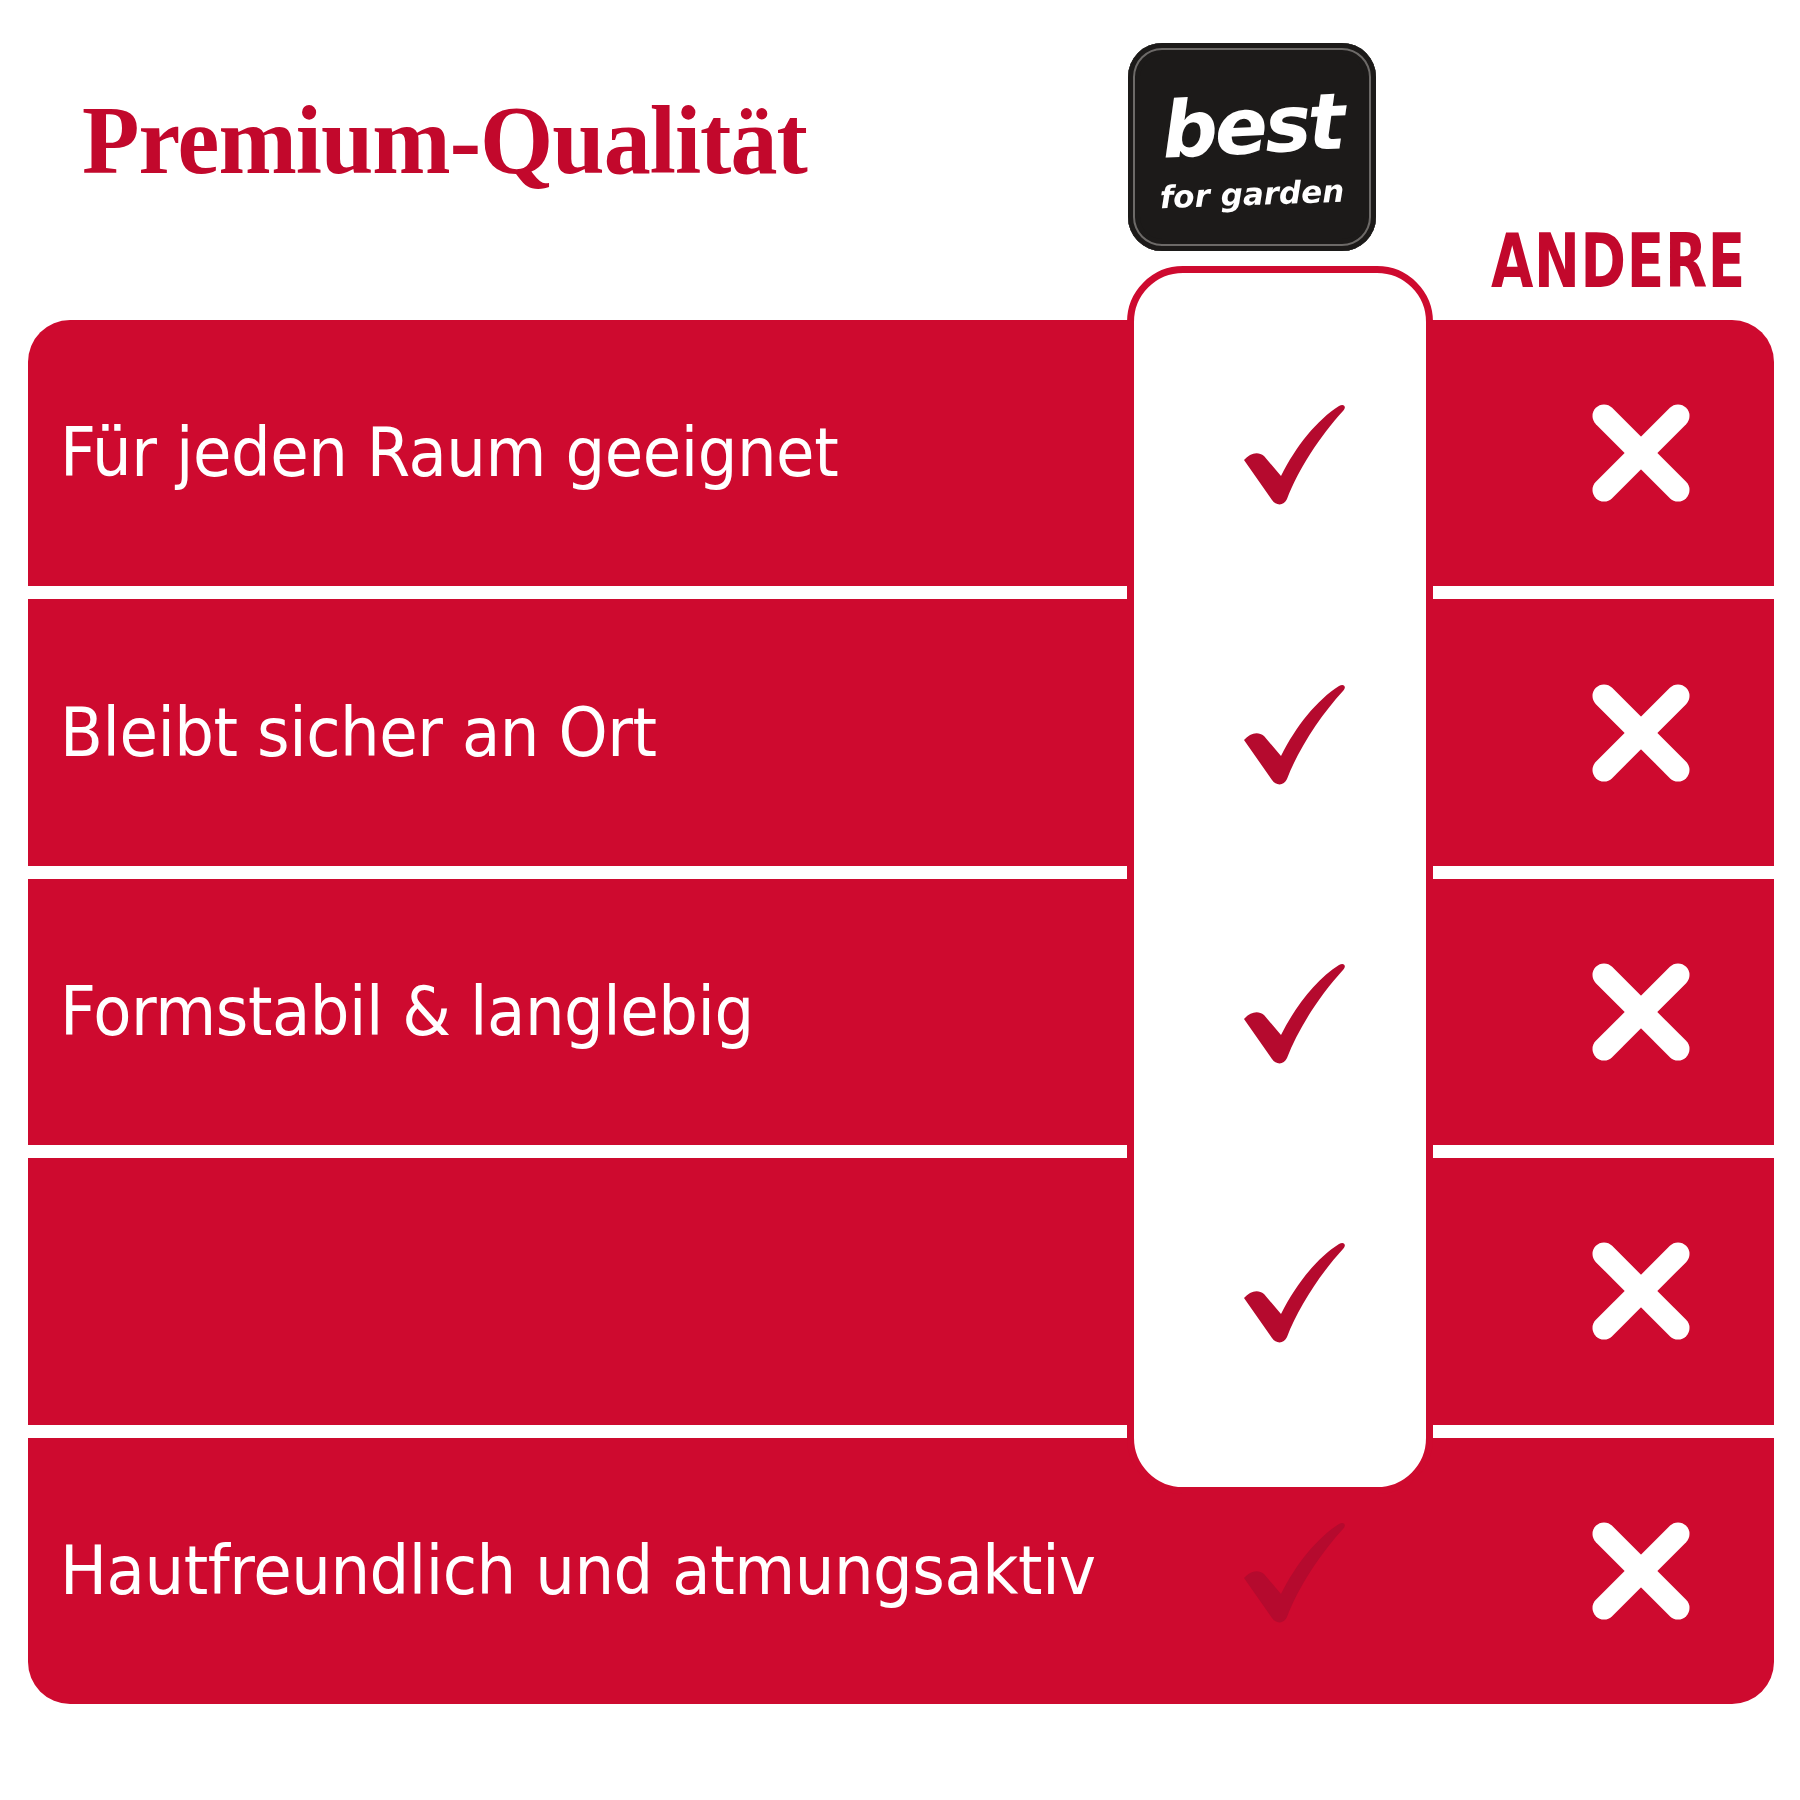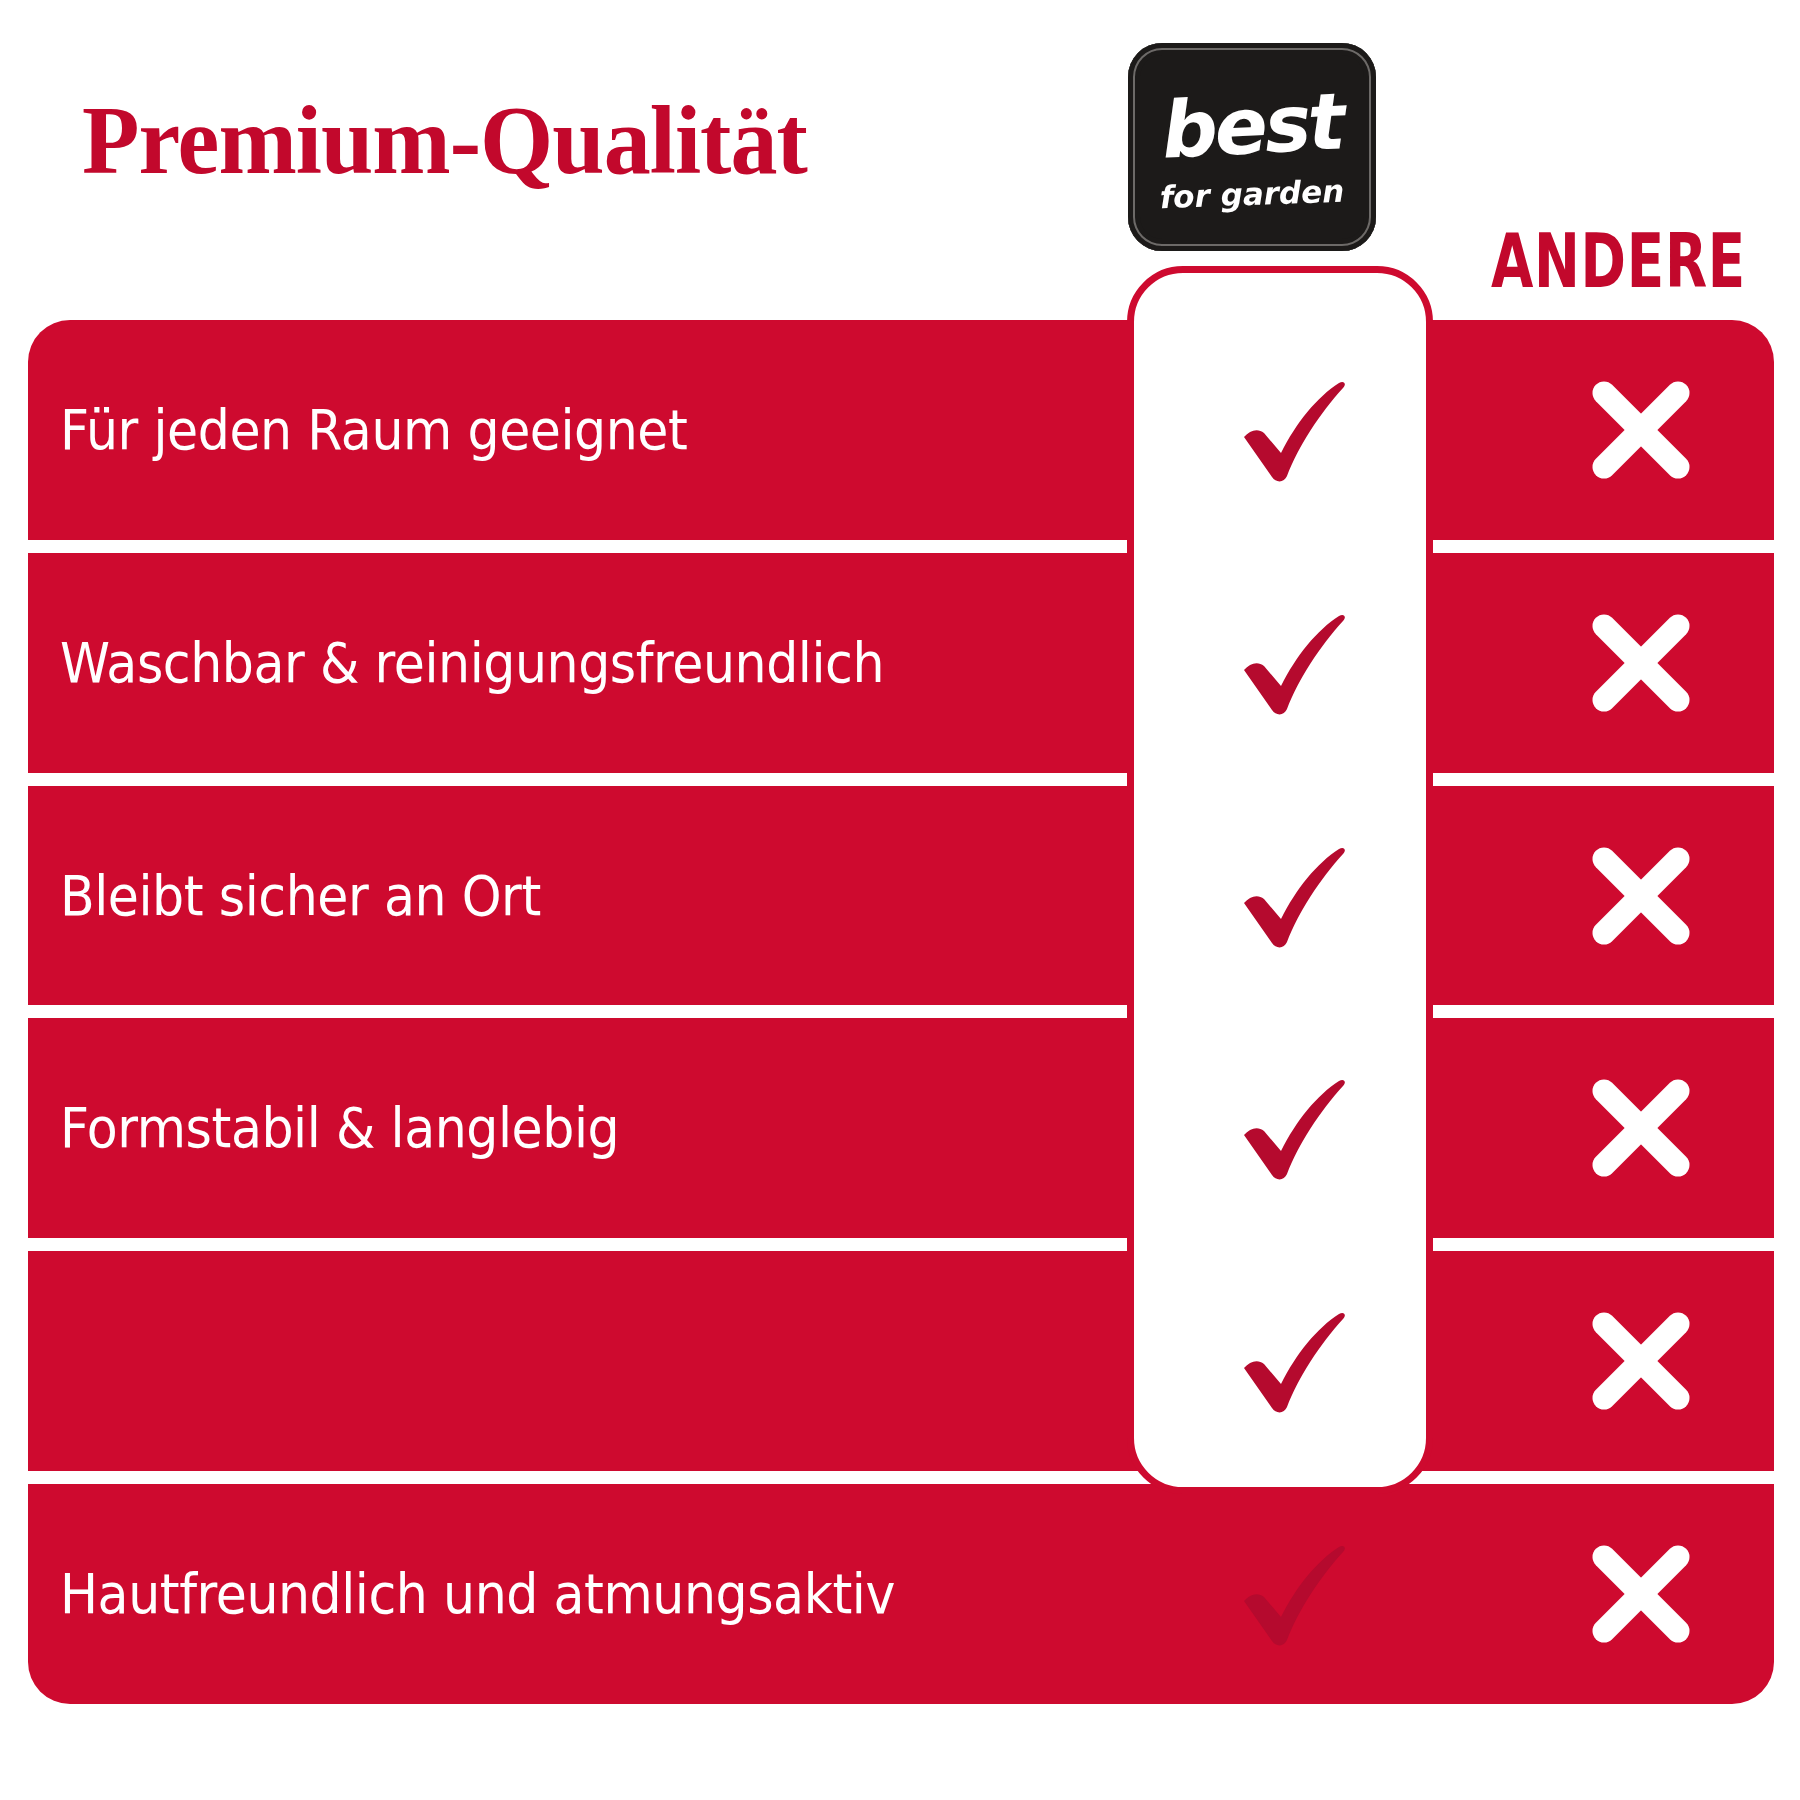--- a/index.html
+++ b/index.html
@@ -115,21 +115,21 @@
     border-bottom-right-radius: 42px;
     padding-left: 28px;
   }
   .feature-label {
     position: absolute;
     left: 32px;
     top: 50%;
     transform: translateY(-50%);
     font-family: "DejaVu Sans", sans-serif;
     font-weight: normal;
-    font-size: 55px;
+    font-size: 68px;
     line-height: 1.1;
     color: #ffffff;
     white-space: nowrap;
     letter-spacing: -0.5px;
   }
   .feature-label span { display: inline-block; transform: scaleX(0.92); transform-origin: left center; }
 
   .cell-cross {
     position: absolute;
     left: 1448px;
@@ -192,36 +192,20 @@
     <div class="cell-cross">
       <svg width="108" height="108" viewBox="0 0 108 108" aria-hidden="true">
         <g stroke="#ffffff" stroke-width="23" stroke-linecap="round">
           <line x1="17" y1="17" x2="91" y2="91"></line>
           <line x1="91" y1="17" x2="17" y2="91"></line>
         </g>
       </svg>
     </div>
   </div>
 
-  <div class="table-row">
-    <div class="feature-label"><span>Waschbar &amp; reinigungsfreundlich</span></div>
-    <div class="cell-check">
-      <svg width="118" height="110" viewBox="0 0 118 110" aria-hidden="true">
-        <path fill="#B50A2E" d="M10 62 C16 55 24 53 30 58 L47 78 C62 48 83 22 105 8 C110 5 113 9 109 13 C86 38 64 72 53 101 C50 108 42 108 38 102 Z"></path>
-      </svg>
-    </div>
-    <div class="cell-cross">
-      <svg width="108" height="108" viewBox="0 0 108 108" aria-hidden="true">
-        <g stroke="#ffffff" stroke-width="23" stroke-linecap="round">
-          <line x1="17" y1="17" x2="91" y2="91"></line>
-          <line x1="91" y1="17" x2="17" y2="91"></line>
-        </g>
-      </svg>
-    </div>
-  </div>
 
   <div class="table-row">
     <div class="feature-label"><span>Bleibt sicher an Ort</span></div>
     <div class="cell-check">
       <svg width="118" height="110" viewBox="0 0 118 110" aria-hidden="true">
         <path fill="#B50A2E" d="M10 62 C16 55 24 53 30 58 L47 78 C62 48 83 22 105 8 C110 5 113 9 109 13 C86 38 64 72 53 101 C50 108 42 108 38 102 Z"></path>
       </svg>
     </div>
     <div class="cell-cross">
       <svg width="108" height="108" viewBox="0 0 108 108" aria-hidden="true">

